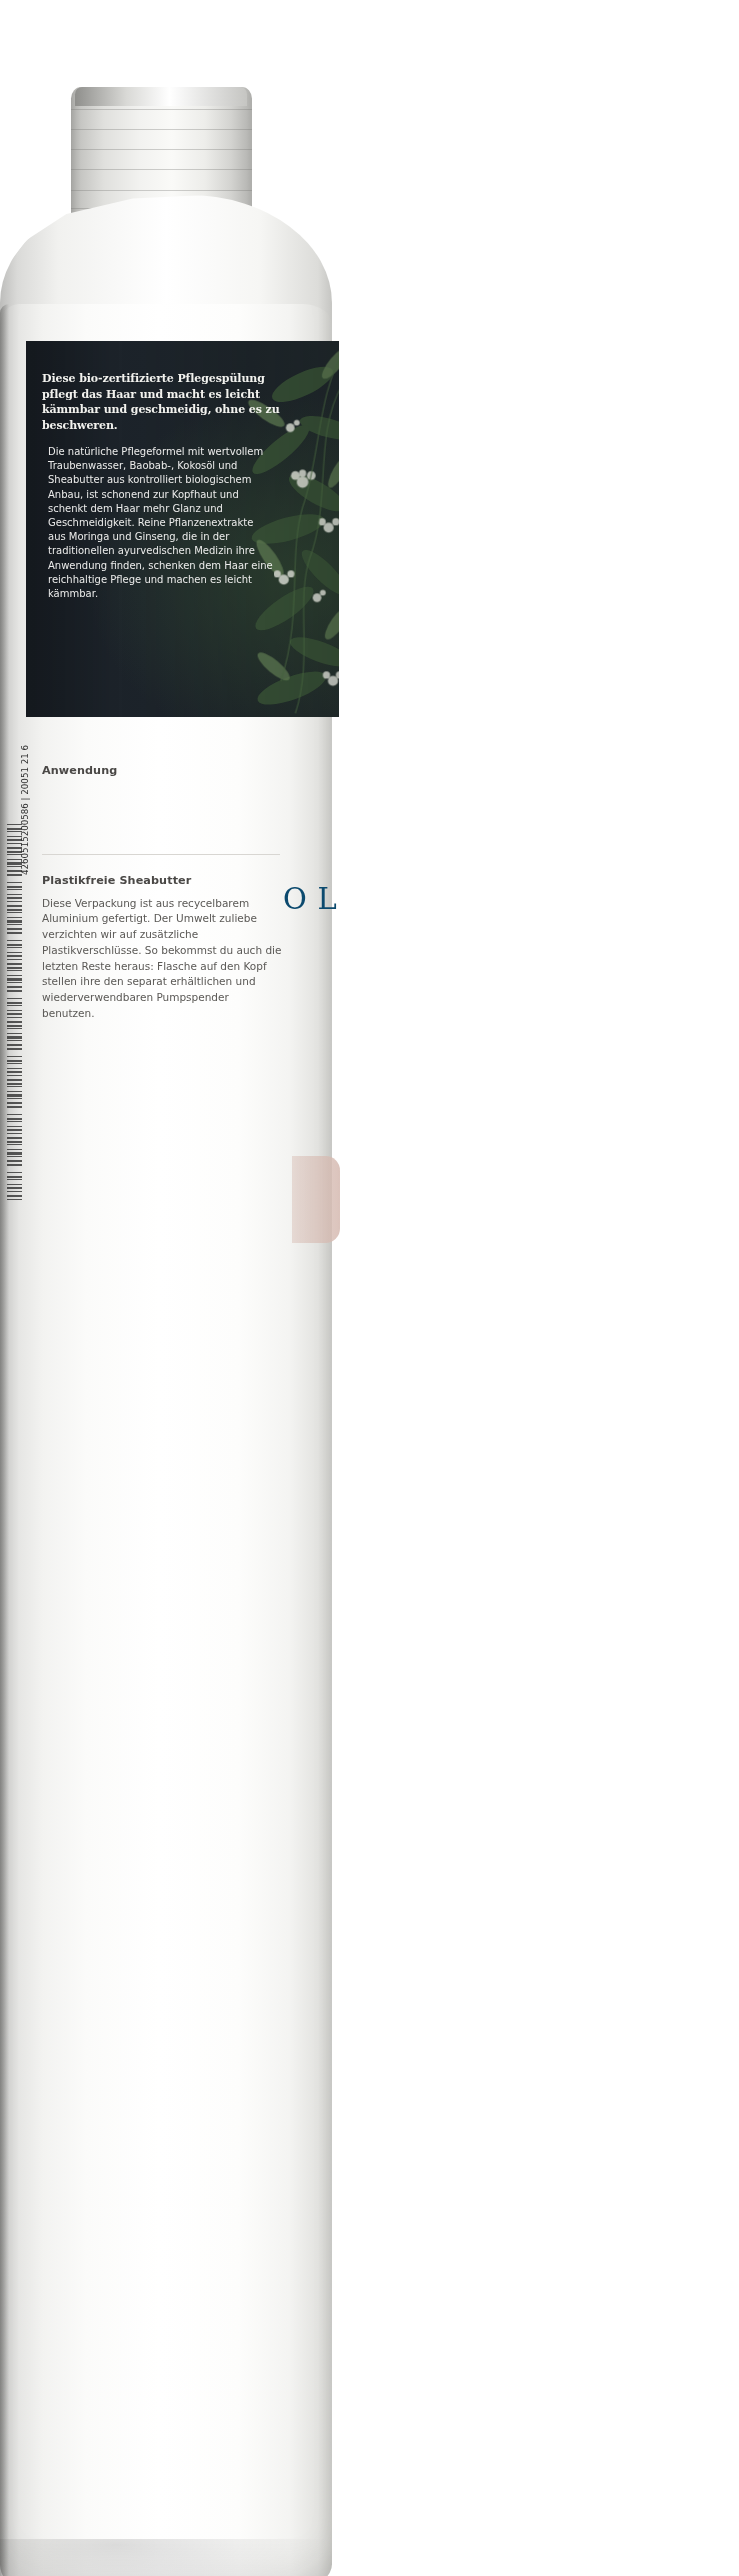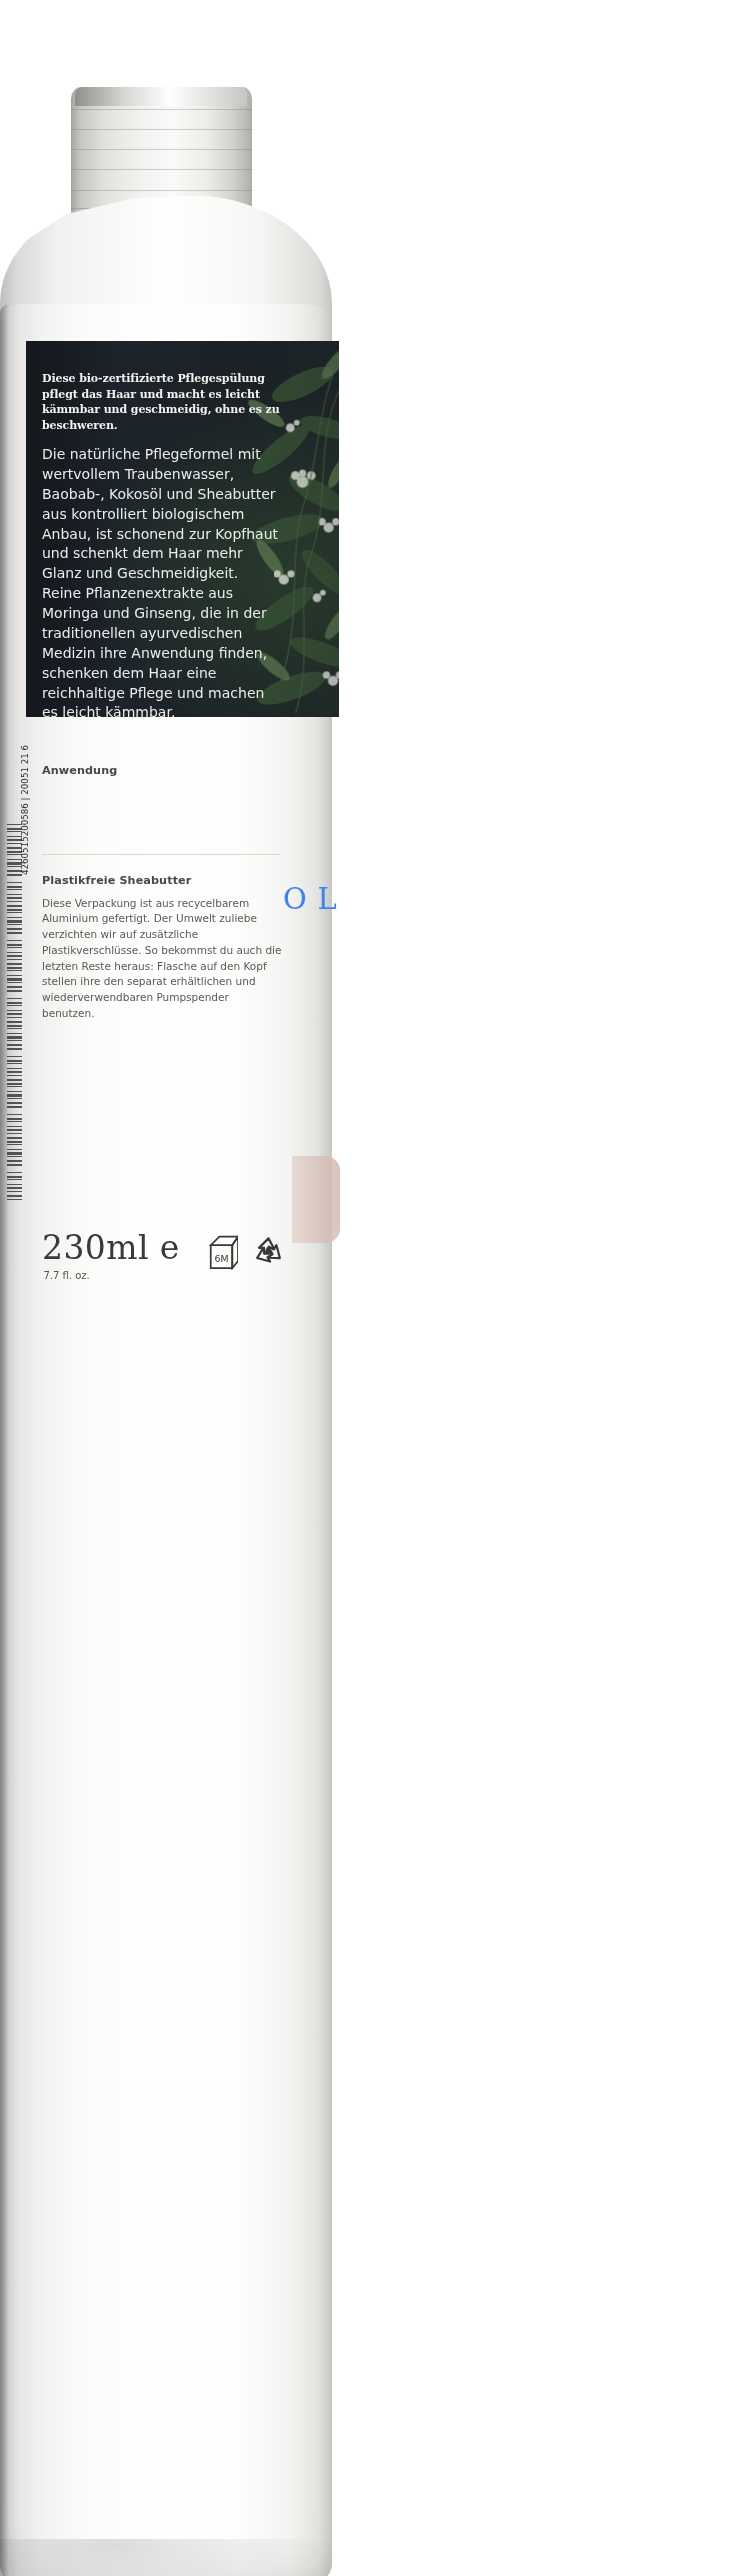--- a/index.html
+++ b/index.html
@@ -156,23 +156,23 @@
   .headline {
     font-family: "DejaVu Serif", serif;
     font-weight: bold;
     font-size: 11px;
     line-height: 1.42;
     letter-spacing: -0.1px;
     margin: 0 0 11.6px 0;
   }
   .body-copy {
     font-family: "DejaVu Sans", sans-serif;
-    font-size: 14px;
+    font-size: 10px;
     line-height: 1.42;
-    margin: 0;
+    margin: 6px;
     color: #ececeb;
   }
 
   
   .label-light {
     position: absolute;
     left: 26px;
     top: 630px;
     width: 313px;
     height: 455px;
@@ -281,21 +281,21 @@
     transform: rotate(-90deg);
     transform-origin: left top;
   }
 
   
   .brand-ghost {
     position: absolute;
     left: 283px;
     top: 794px;
     width: 65px;
-    color: #3b82f6;
+    color: #0c4a6e;
     font-family: "DejaVu Serif", serif;
     font-size: 29px;
     line-height: 1.25;
     letter-spacing: 0.7px;
     user-select: none;
   }
 
   
   .pink-band {
     position: absolute;
@@ -402,39 +402,20 @@
       <div class="divider" style="top:137px;"></div>
 
       <div class="section" style="top:157px;">
         <h3 class="section-title">Plastikfreie Sheabutter</h3>
         <p class="section-body">Diese Verpackung ist aus recycelbarem Aluminium gefertigt. Der Umwelt zuliebe verzichten wir auf zusätzliche Plastikverschlüsse. So bekommst du auch die letzten Reste heraus: Flasche auf den Kopf stellen ihre den separat erhältlichen und wiederverwendbaren Pumpspender benutzen.</p>
       </div>
     </div>
 
     <div class="pink-band"></div>
 
-    <div class="volume-row">
-      <div class="volume-main">230ml e</div>
-      <div class="volume-sub">7.7 fl. oz.</div>
-
-      <svg class="icon-pao" viewBox="0 0 46 52">
-        <path d="M8 18 L38 18 L38 50 L8 50 Z" fill="none" stroke="#3a3836" stroke-width="2.4"></path>
-        <path d="M8 18 L20 6 L46 6 L38 18 Z" fill="none" stroke="#3a3836" stroke-width="2.4"></path>
-        <path d="M38 18 L46 6 L46 40 L38 50 Z" fill="none" stroke="#3a3836" stroke-width="2.4"></path>
-        <text x="23" y="42" font-family="DejaVu Sans, sans-serif" font-size="13" fill="#3a3836" text-anchor="middle">6M</text>
-      </svg>
-
-      <svg class="icon-recycle" viewBox="0 0 48 48">
-        <g fill="none" stroke="#3a3836" stroke-width="3" stroke-linejoin="round">
-          <path d="M24 6 L31 19 L24.5 19 L24.5 27 L18 27 L18 19 L11 19 Z" transform="rotate(0 24 24)"></path>
-          <path d="M24 6 L31 19 L24.5 19 L24.5 27 L18 27 L18 19 L11 19 Z" transform="rotate(120 24 24)"></path>
-          <path d="M24 6 L31 19 L24.5 19 L24.5 27 L18 27 L18 19 L11 19 Z" transform="rotate(240 24 24)"></path>
-        </g>
-      </svg>
-    </div>
 
     <div class="barcode-wrap">
       <div class="barcode-bars"></div>
       <div class="barcode-num">4260515200586 | 20051 21 6</div>
     </div>
 
     <div class="floor-shade"></div>
   </div>
 </div>
 

